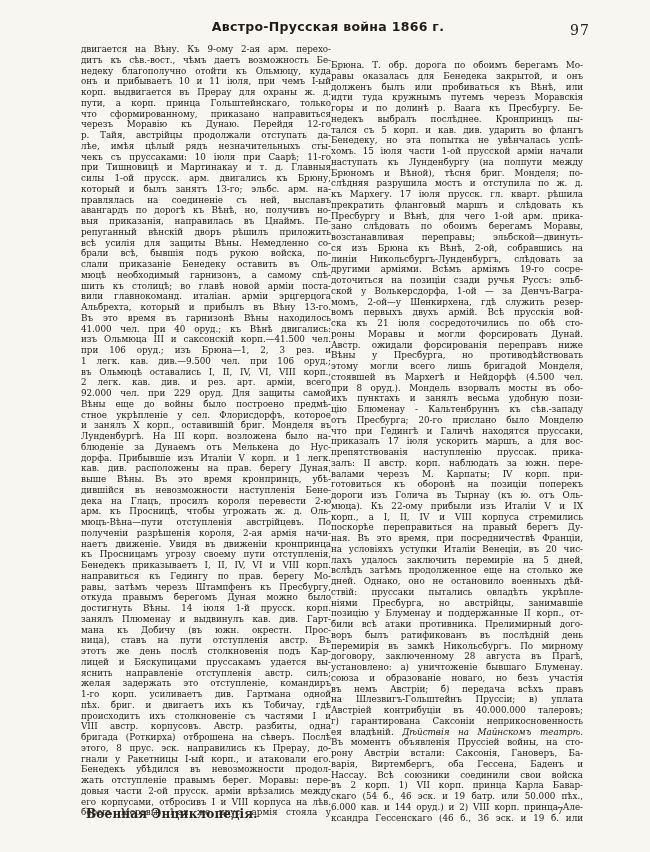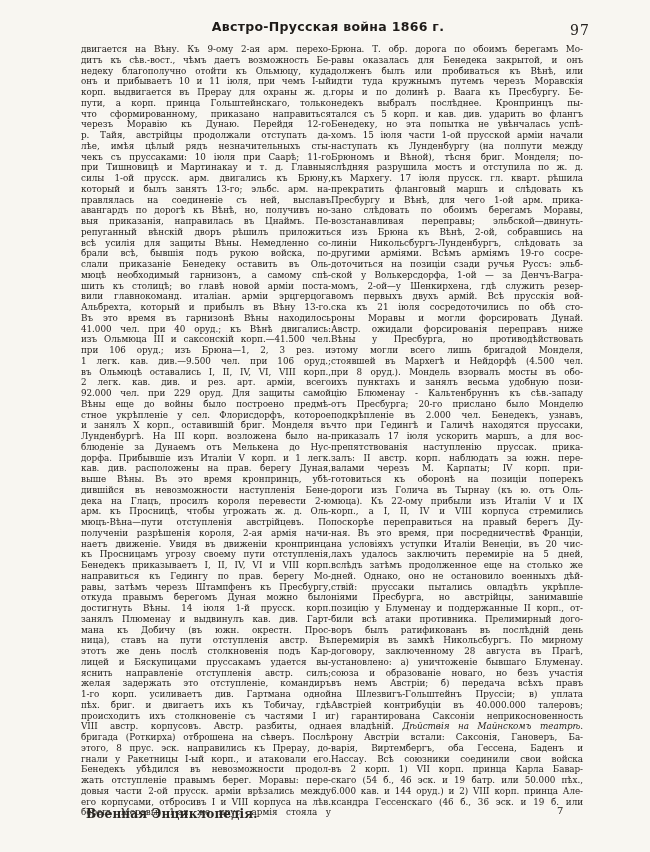--- a/index.html
+++ b/index.html
@@ -19,21 +19,21 @@
     color: #1e1b18;
   }
   .pageno {
     position: absolute; left: 570px; top: 22px;
     font-size: 14px; letter-spacing: 1px;
   }
   .col {
     position: absolute; top: 44px;
   }
   .col-left  { left: 73px;  width: 250px; margin-left: 8px; }
-  .col-right { left: 331px; width: 252px; }
+  .col-right { left: 331px; width: 252px; margin-top: 16px; }
   .tline {
     height: 10.764px; line-height: 10.9px;
     font-size: 8.8px; letter-spacing: -0.05px;
     text-align: justify; text-align-last: justify; -moz-text-align-last: justify;
     overflow: hidden; white-space: nowrap;
   }
   .tline i { font-style: italic; }
   .footnote {
     position: absolute; left: 86px; top: 807px;
     font-size: 12px; font-weight: bold; letter-spacing: 0.2px;
@@ -153,21 +153,20 @@
       <div class="tline">ска къ 21 іюля сосредоточились по обѣ сто-</div>
       <div class="tline">роны Моравы и могли форсировать Дунай.</div>
       <div class="tline">Австр. ожидали форсированія переправъ ниже</div>
       <div class="tline">Вѣны у Пресбурга, но противодѣйствовать</div>
       <div class="tline">этому могли всего лишь бригадой Монделя,</div>
       <div class="tline">стоявшей въ Мархегѣ и Нейдорфѣ (4.500 чел.</div>
       <div class="tline">при 8 оруд.). Мондель взорвалъ мосты въ обо-</div>
       <div class="tline">ихъ пунктахъ и занялъ весьма удобную пози-</div>
       <div class="tline">цію Блюменау - Кальтенбруннъ къ сѣв.-западу</div>
       <div class="tline">отъ Пресбурга; 20-го прислано было Монделю</div>
-      <div class="tline">подкрѣпленіе въ 2.000 чел. Бенедекъ, узнавъ,</div>
       <div class="tline">что при Гедингѣ и Галичѣ находятся пруссаки,</div>
       <div class="tline">приказалъ 17 іюля ускорить маршъ, а для вос-</div>
       <div class="tline">препятствованія наступленію пруссак. прика-</div>
       <div class="tline">залъ: II австр. корп. наблюдать за южн. пере-</div>
       <div class="tline">валами черезъ М. Карпаты; IV корп. при-</div>
       <div class="tline">готовиться къ оборонѣ на позиціи поперекъ</div>
       <div class="tline">дороги изъ Голича въ Тырнау (къ ю. отъ Оль-</div>
       <div class="tline">мюца). Къ 22-ому прибыли изъ Италіи V и IX</div>
       <div class="tline">корп., а I, II, IV и VIII корпуса стремились</div>
       <div class="tline">поскорѣе переправиться на правый берегъ Ду-</div>
@@ -183,20 +182,21 @@
       <div class="tline">воръ былъ ратификованъ въ послѣдній день</div>
       <div class="tline">перемирія въ замкѣ Никольсбургъ. По мирному</div>
       <div class="tline">договору, заключенному 28 августа въ Прагѣ,</div>
       <div class="tline">установлено: а) уничтоженіе бывшаго Блуменау.</div>
       <div class="tline">союза и образованіе новаго, но безъ участія</div>
       <div class="tline">въ немъ Австріи; б) передача всѣхъ правъ</div>
       <div class="tline">на Шлезвигъ-Гольштейнъ Пруссіи; в) уплата</div>
       <div class="tline">Австріей контрибуціи въ 40.000.000 талеровъ;</div>
       <div class="tline">г) гарантирована Саксоніи неприкосновенность</div>
       <div class="tline">ея владѣній. <i>Дѣйствія на Майнскомъ театрѣ.</i></div>
+      <div class="tline">Въ моментъ объявленія Пруссіей войны, на сто-</div>
       <div class="tline">рону Австріи встали: Саксонія, Гановеръ, Ба-</div>
       <div class="tline">варія, Виртембергъ, оба Гессена, Баденъ и</div>
       <div class="tline">Нассау. Всѣ союзники соединили свои войска</div>
       <div class="tline">въ 2 корп. 1) VII корп. принца Карла Бавар-</div>
       <div class="tline">скаго (54 б., 46 эск. и 19 батр. или 50.000 пѣх.,</div>
       <div class="tline">6.000 кав. и 144 оруд.) и 2) VIII корп. принца Але-</div>
       <div class="tline">ксандра Гессенскаго (46 б., 36 эск. и 19 б. или</div>
     </div>
 
   <div class="footnote">Военная Энциклопедія.</div>

